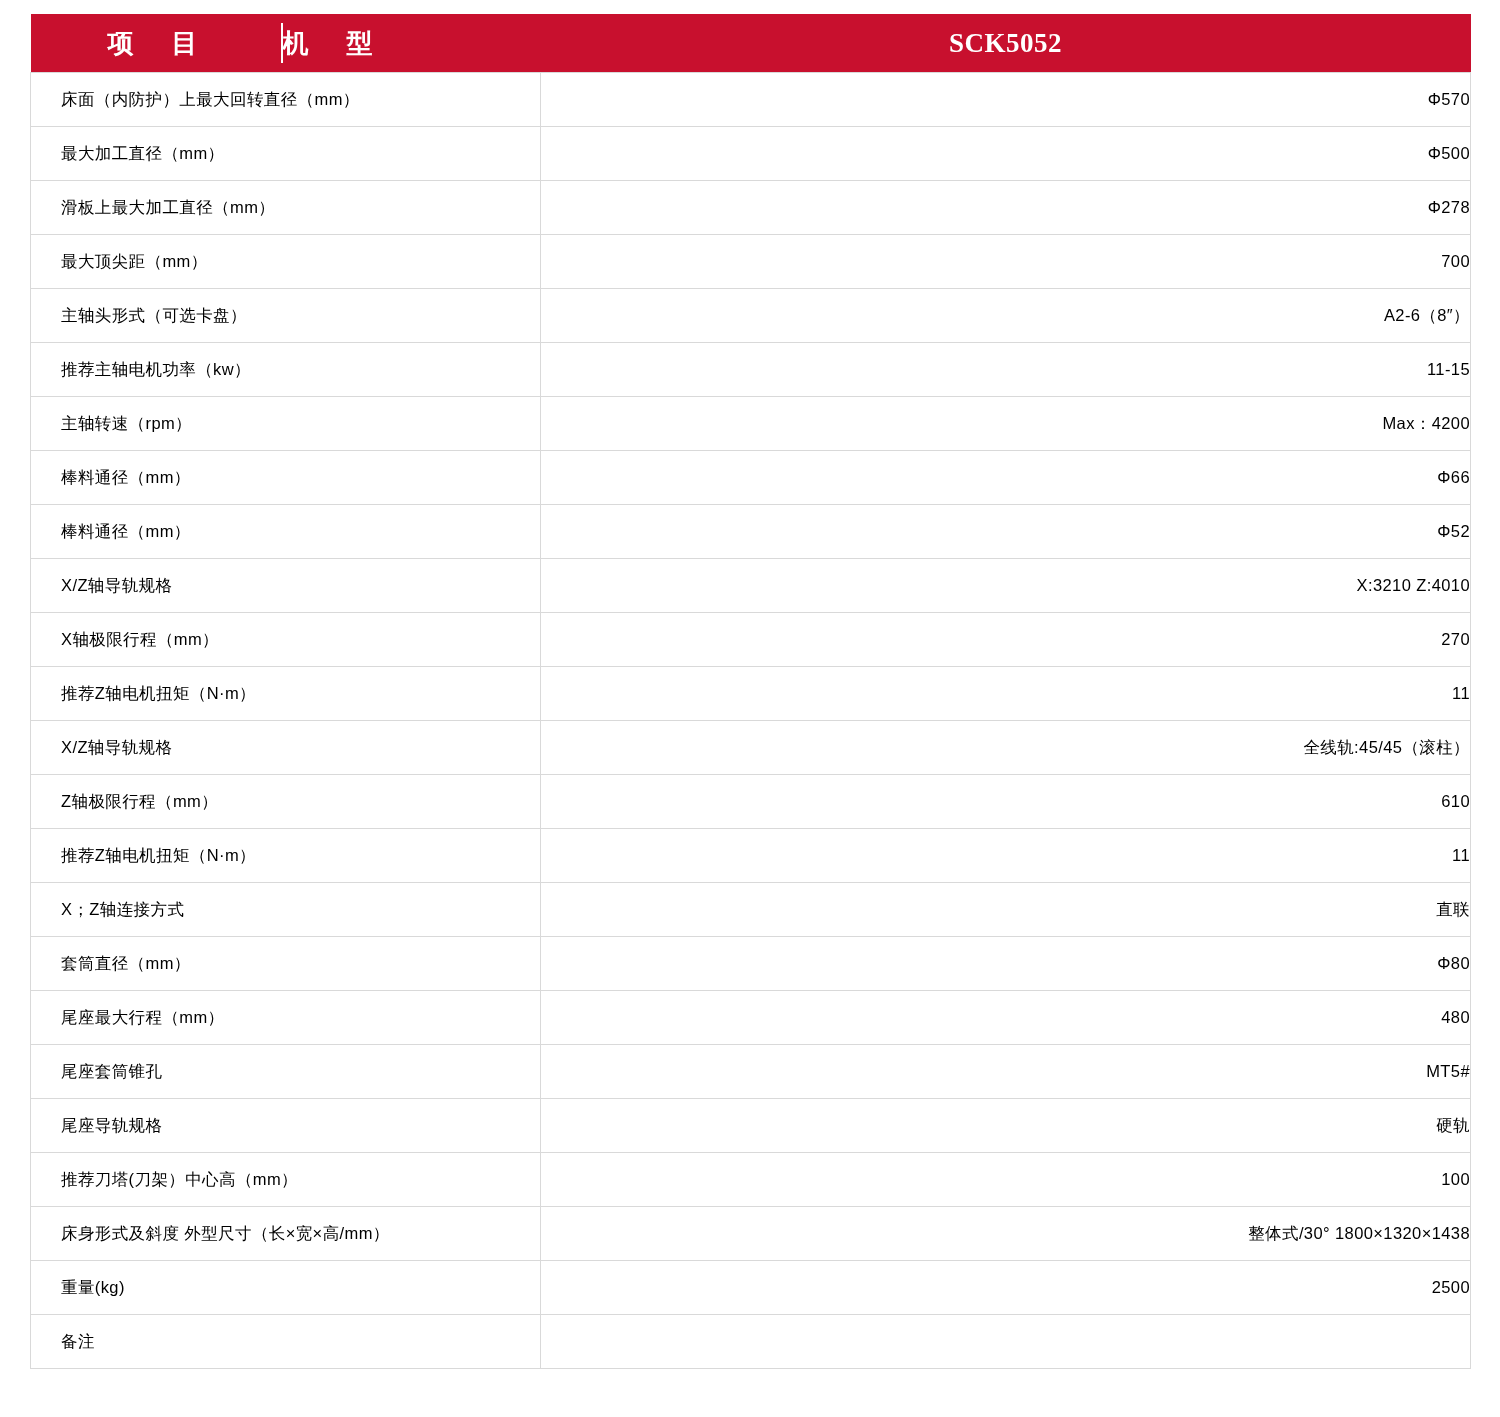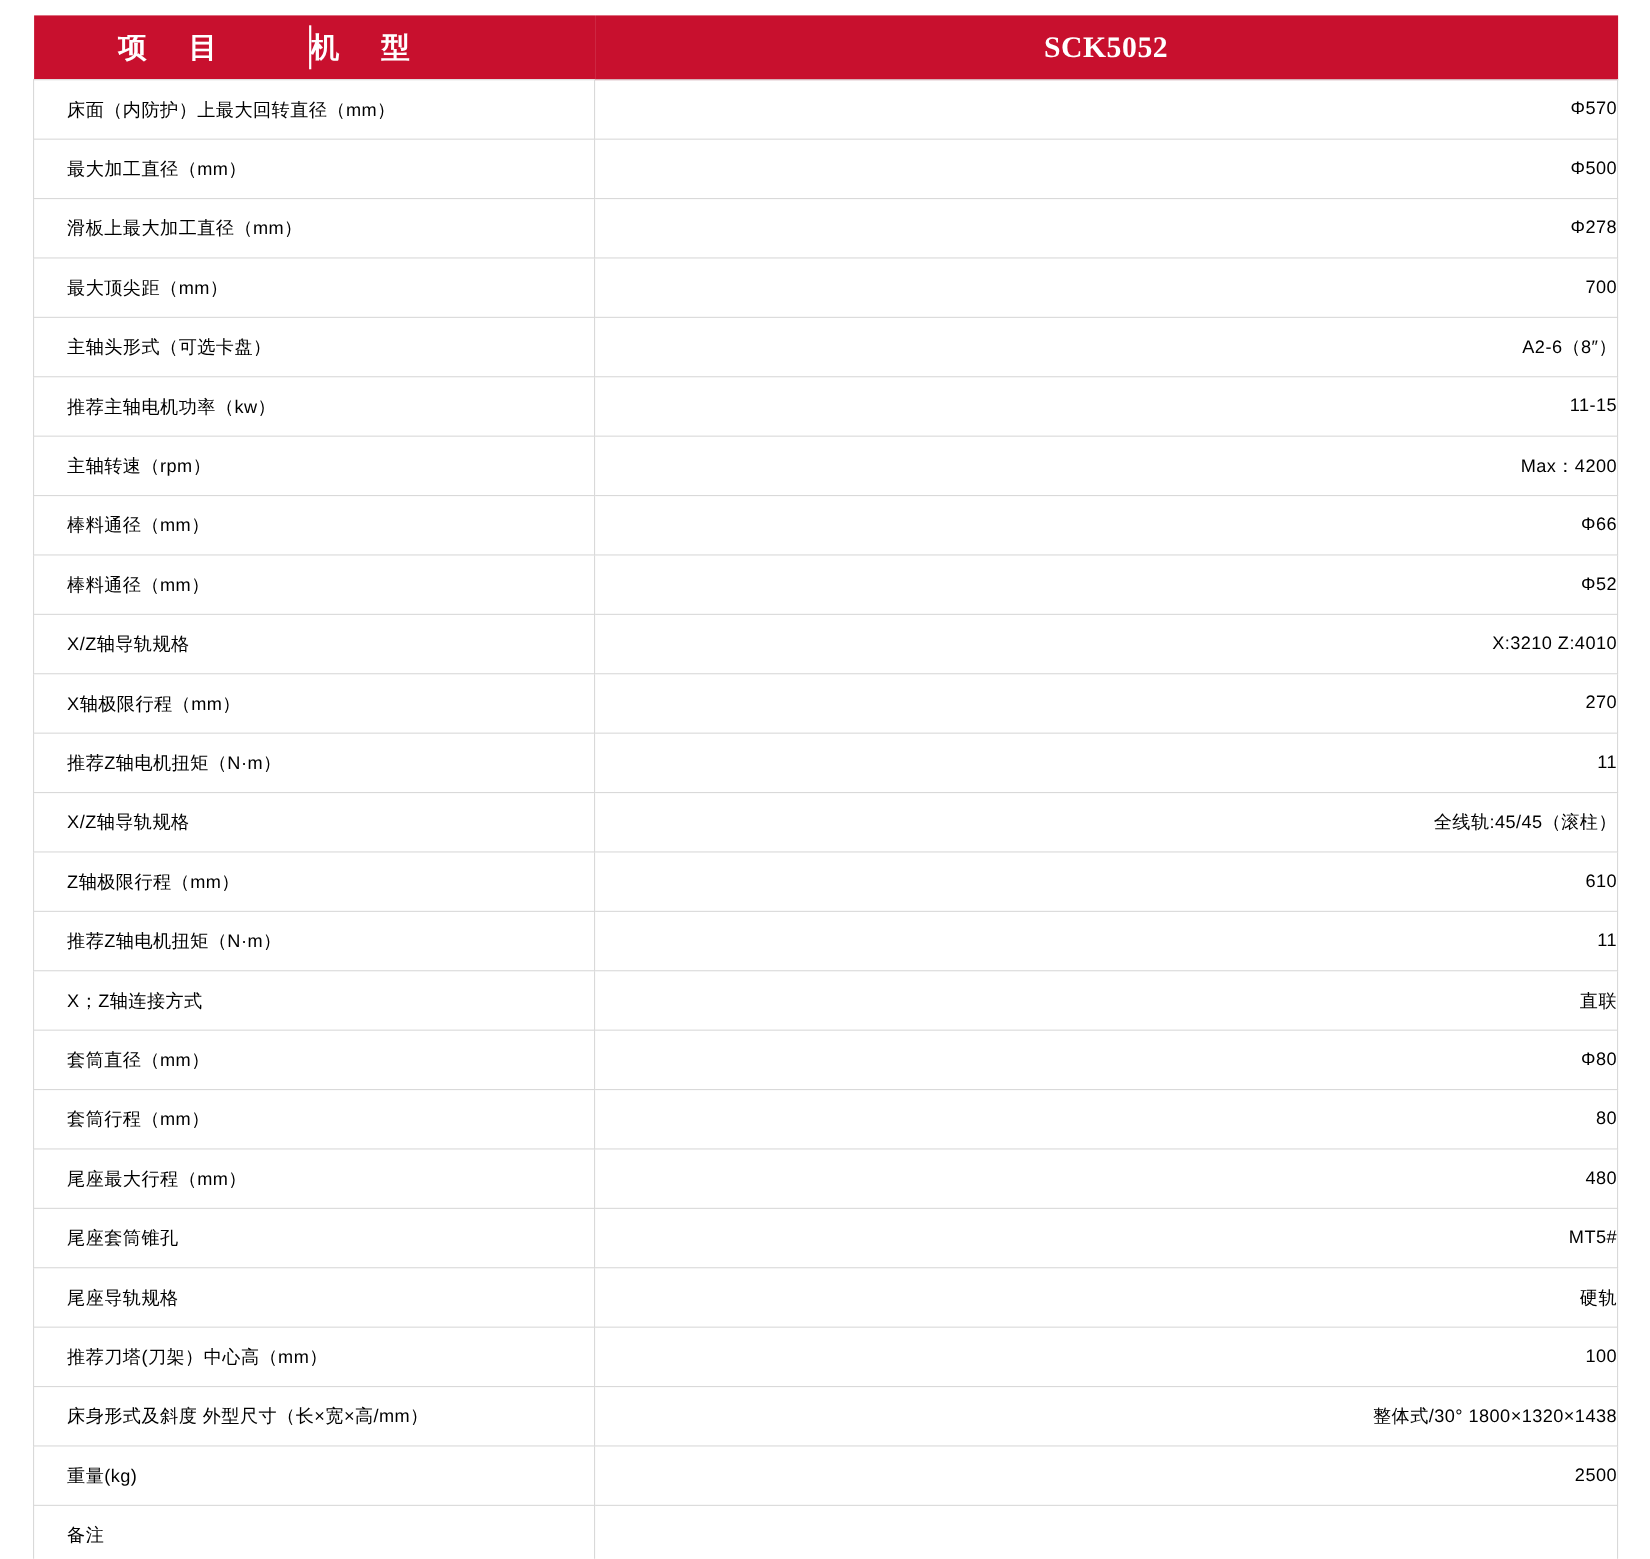--- a/index.html
+++ b/index.html
@@ -171,24 +171,20 @@
       </tr>
       <tr>
         <td class="item">X；Z轴连接方式</td>
         <td class="value">直联</td>
       </tr>
       <tr>
         <td class="item">套筒直径（mm）</td>
         <td class="value">Φ80</td>
       </tr>
       <tr>
-        <td class="item">套筒行程（mm）</td>
-        <td class="value">80</td>
-      </tr>
-      <tr>
         <td class="item">尾座最大行程（mm）</td>
         <td class="value">480</td>
       </tr>
       <tr>
         <td class="item">尾座套筒锥孔</td>
         <td class="value">MT5#</td>
       </tr>
       <tr>
         <td class="item">尾座导轨规格</td>
         <td class="value">硬轨</td>

